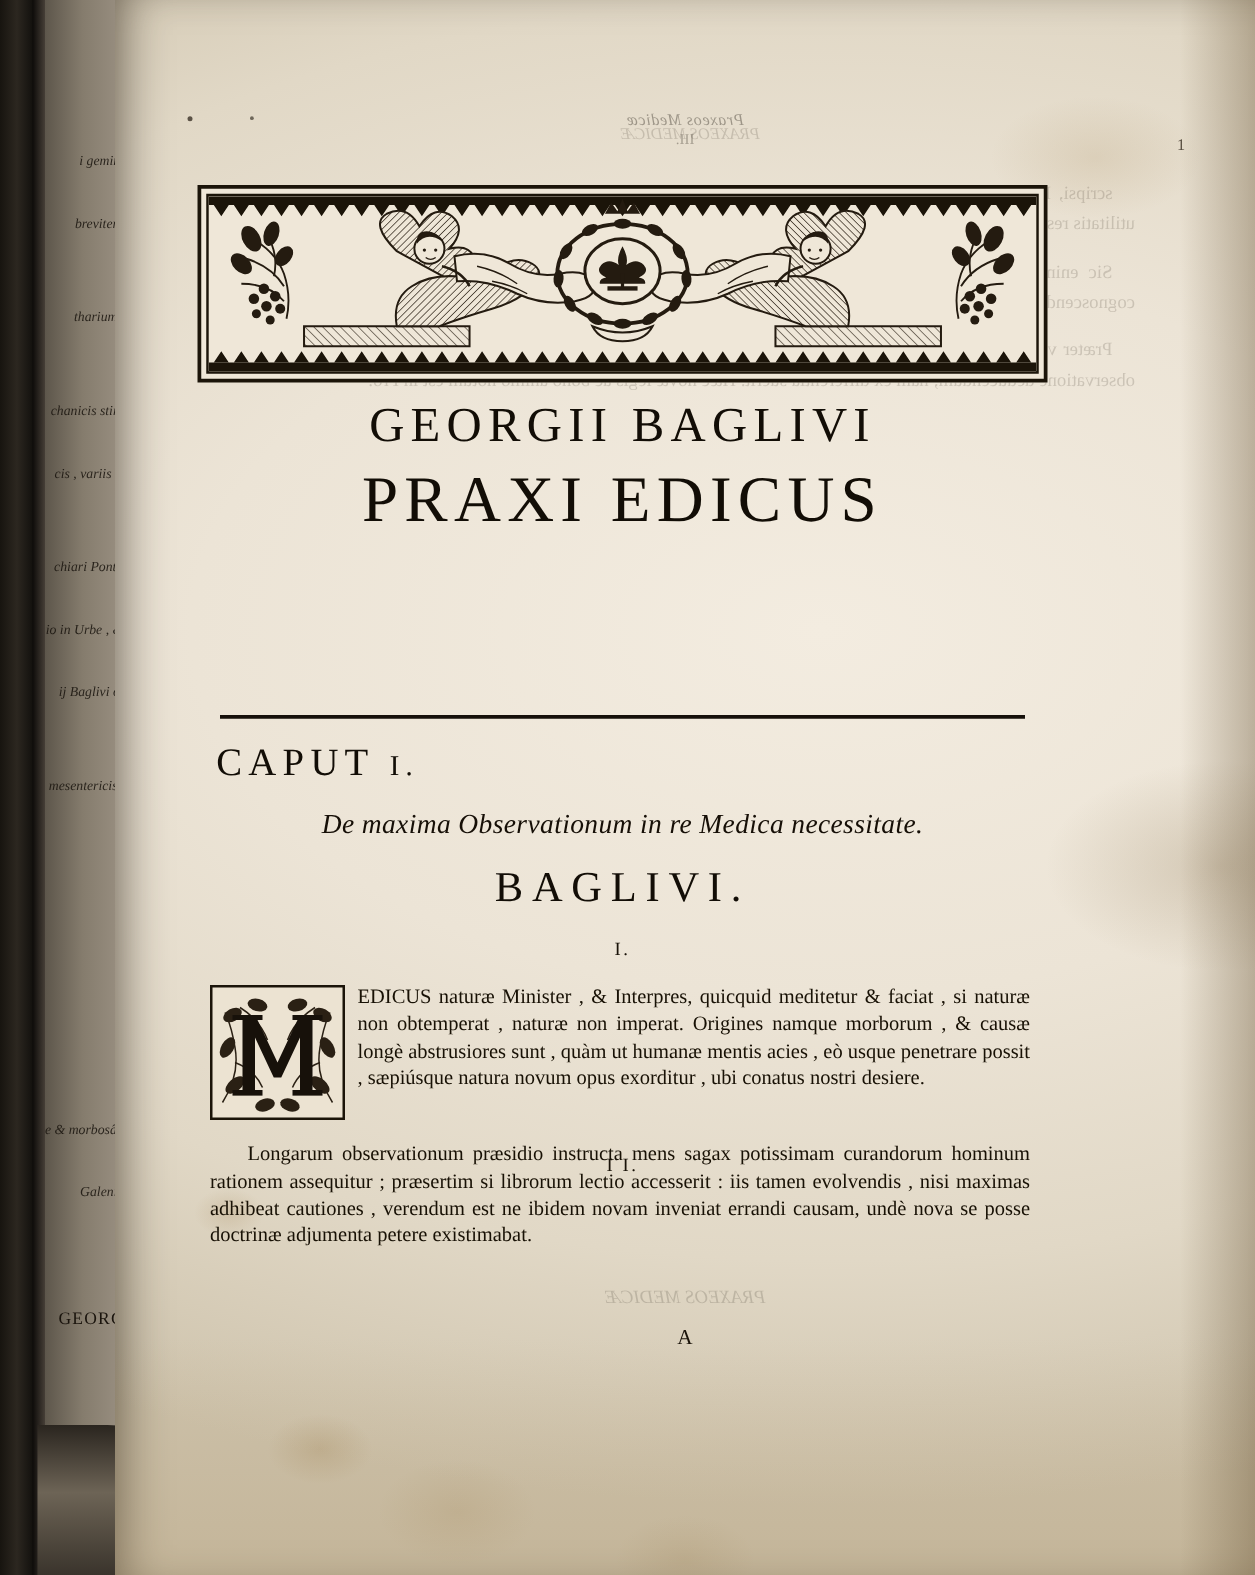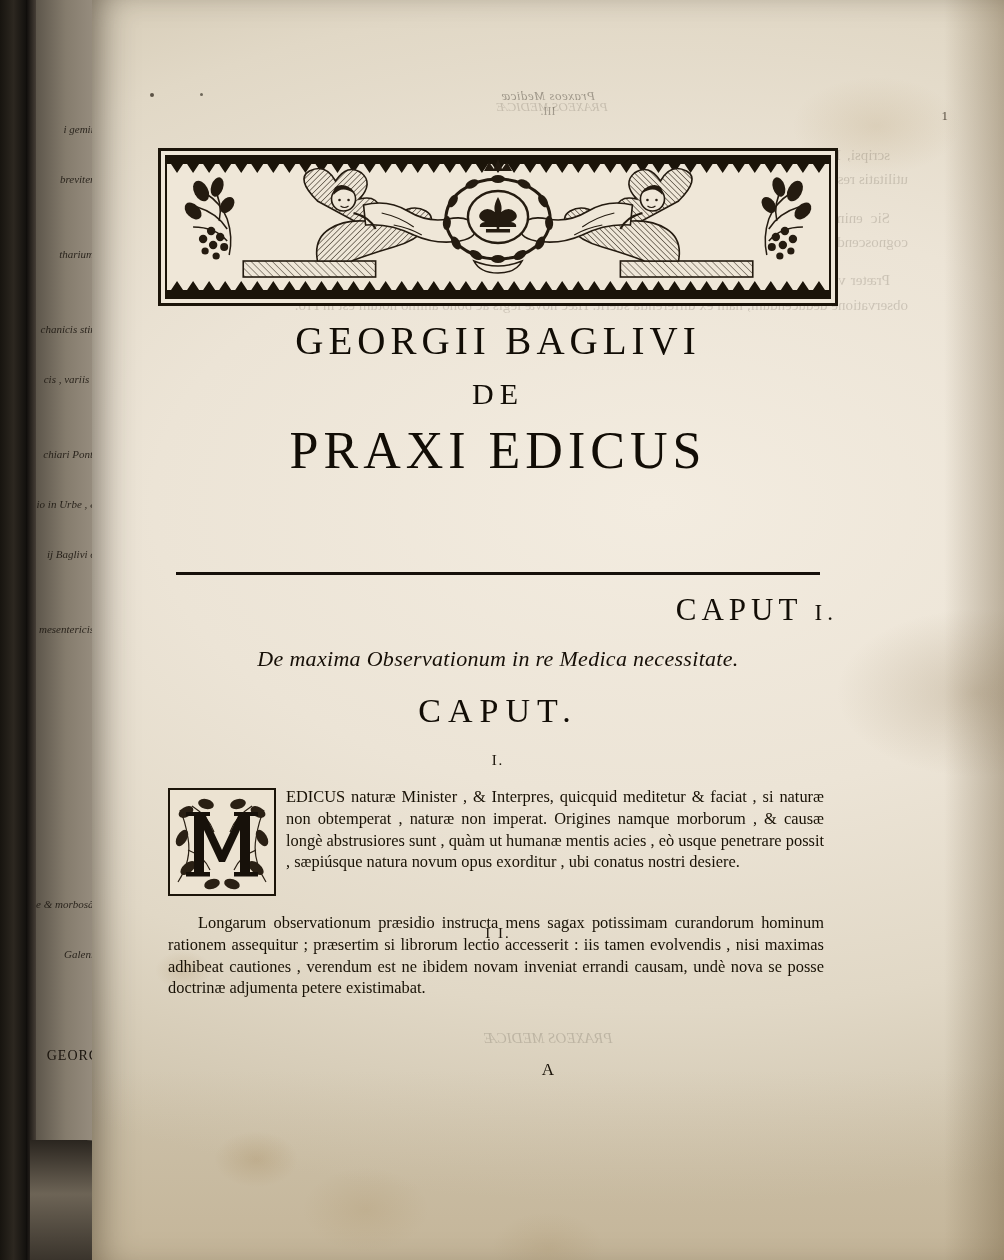--- a/index.html
+++ b/index.html
@@ -224,23 +224,23 @@
   .rule {
     position: absolute;
     left: 84px; top: 572px;
     width: 644px;
     height: 3px;
     background: #16100a;
   }
 
   .caput {
     position: absolute;
-    left: 66px; top: 592px;
+    left: 81px; top: 592px;
     width: 680px;
-    text-align: right;
+    text-align: left;
     font-size: 31px;
     letter-spacing: 5px;
     color: #120d06;
   }
   .caput .sc { font-size: 23px; }
 
   .subtitle {
     position: absolute;
     left: 66px; top: 646px;
     width: 680px;
@@ -544,34 +544,33 @@
 
             <path d="M316,14 l5,-9 l5,7 l4,-10 l4,10 l5,-7 l5,9 Z" fill="#241b10"></path>
 
             <path d="M306,104 q24,10 48,0 q-6,12 -24,12 q-18,0 -24,-12 Z" fill="#efe7d8" stroke="#241b10" stroke-width="1.6"></path>
           </g>
         </svg>
       </div>
 
       <div class="title-block">
         <div class="t-main">GEORGII BAGLIVI</div>
-        <div class="t-de">DE</div>
         <div class="t-main2">PRAXI EDICUS</div>
       </div>
 
       <div class="rule"></div>
 
       <div class="caput">
         <span>CAPUT</span>
         <span class="sc">I.</span>
       </div>
 
       <div class="subtitle">De maxima Observationum in re Medica necessitate.</div>
 
-      <div class="monita">CAPUT.</div>
+      <div class="monita">BAGLIVI.</div>
 
       <div class="secnum n1">I.</div>
 
       <div class="body-col para1">
         <span class="dropcap">
           <svg viewBox="0 0 100 100">
             <rect width="100" height="100" fill="#ece3d2"></rect>
 
             <g stroke="#2a2014" stroke-width="1.2" fill="none">
               <path d="M6,90 q14,-22 10,-44 q-3,-18 -8,-28"></path>

